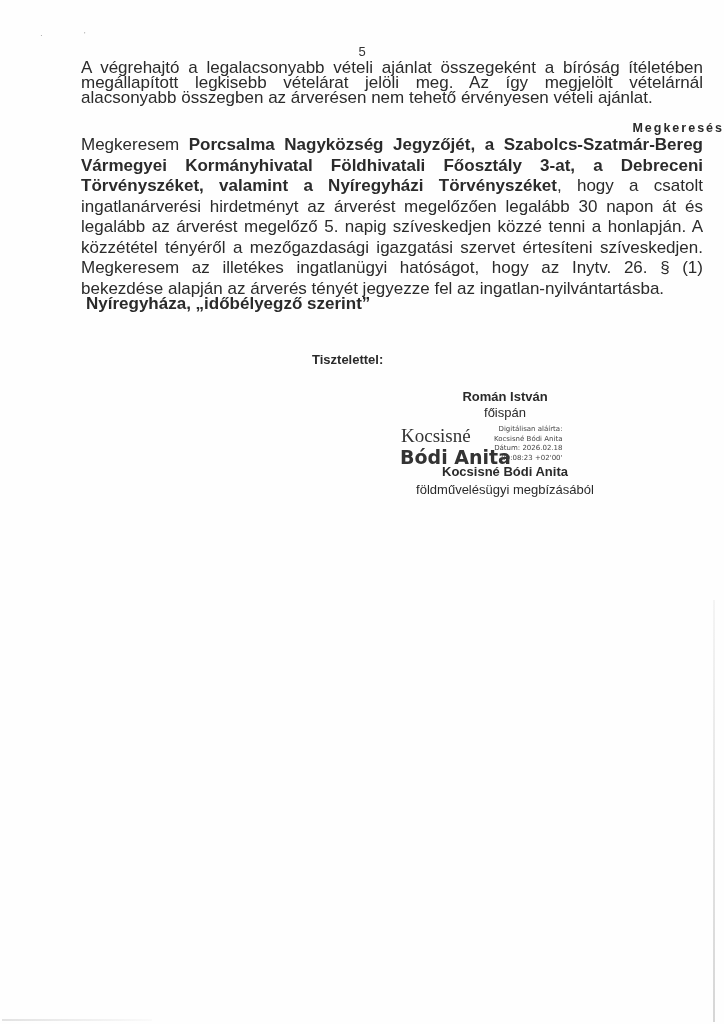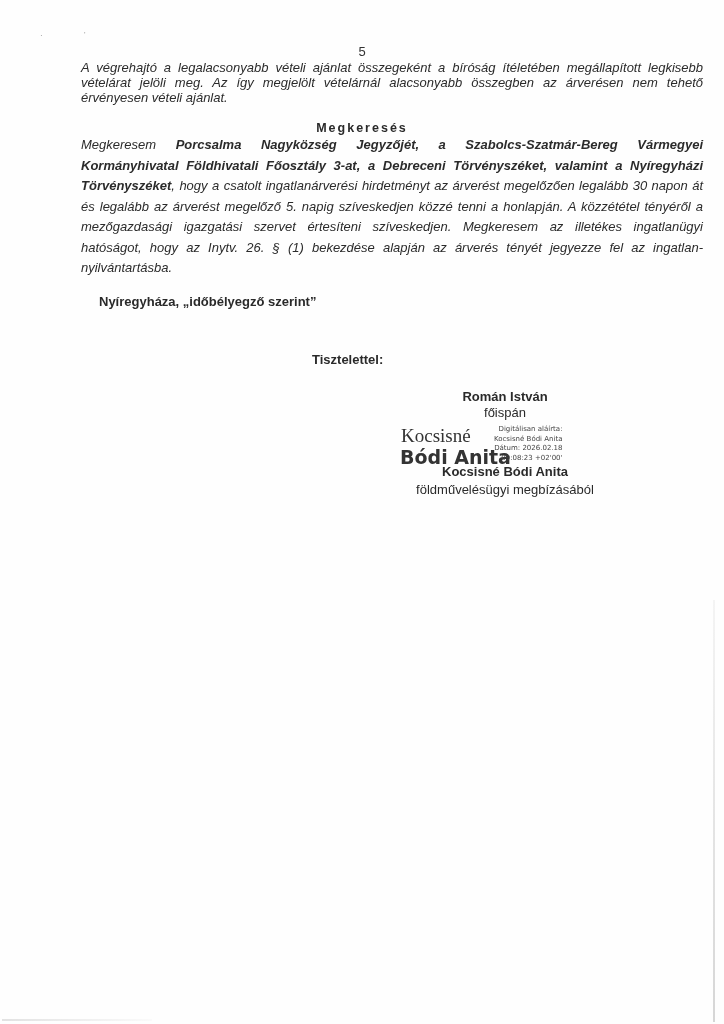--- a/index.html
+++ b/index.html
@@ -2,28 +2,28 @@
 <html><head>
 <meta charset="utf-8">
 <style>
   html, body { margin: 0; padding: 0; background: #ffffff; }
   body { width: 724px; height: 1024px; position: relative; overflow: hidden;
          font-family: "Liberation Sans", sans-serif; color: #2a2a2a; }
   .page { position: absolute; left: 0; top: 0; width: 724px; height: 1024px; background: #fefefe; }
   .mark { position: absolute; color: #9a9a9a; font-size: 8px; }
   .page-num { position: absolute; left: 0; width: 724px; top: 44px; text-align: center;
               font-size: 13px; color: #333; }
-  .para { position: absolute; left: 81px; width: 622px; font-size: 13px; line-height: 15px;
-          text-align: justify; color: #2b2b2b; font-style: italic; }
+  .para { position: absolute; left: 81px; width: 622px; font-size: 17px; line-height: 15px;
+          text-align: justify; color: #2b2b2b; }
   .para1 { top: 60px; }
-  .heading { position: absolute; left: 0; width: 724px; top: 121px; text-align: center;
+  .heading { position: absolute; left: 0; width: 724px; top: 121px; text-align: right;
              font-weight: bold; font-size: 12.5px; letter-spacing: 2px; color: #2a2a2a; }
   .para2 { top: 135px; line-height: 20.5px; text-align: justify; text-align-last: left; }
   .para2 b { font-weight: bold; }
-  .place { position: absolute; left: 99px; top: 294px; font-weight: bold; font-size: 13px; }
+  .place { position: absolute; left: 86px; top: 294px; font-weight: bold; font-size: 17px; }
   .closing { position: absolute; left: 312px; top: 352px; font-weight: bold; font-size: 13px; }
   .sig-block { position: absolute; left: 380px; width: 250px; text-align: center; font-size: 13px; }
   .sig-name { top: 389px; font-weight: bold; }
   .sig-title { top: 405px; }
   .sig-behalf { top: 421px; }
   .dsig { position: absolute; left: 400px; top: 425px; width: 200px; height: 40px; }
   .dsig-name { position: absolute; left: 0; font-family: "DejaVu Sans", sans-serif;
                font-size: 19px; color: #333; line-height: 22px; }
   .dsig-name.l1 { top: 0px; left: 1px; font-family: Liberation Serif, serif; }
   .dsig-name.l2 { top: 21px; left: 0; font-weight: bold; }

